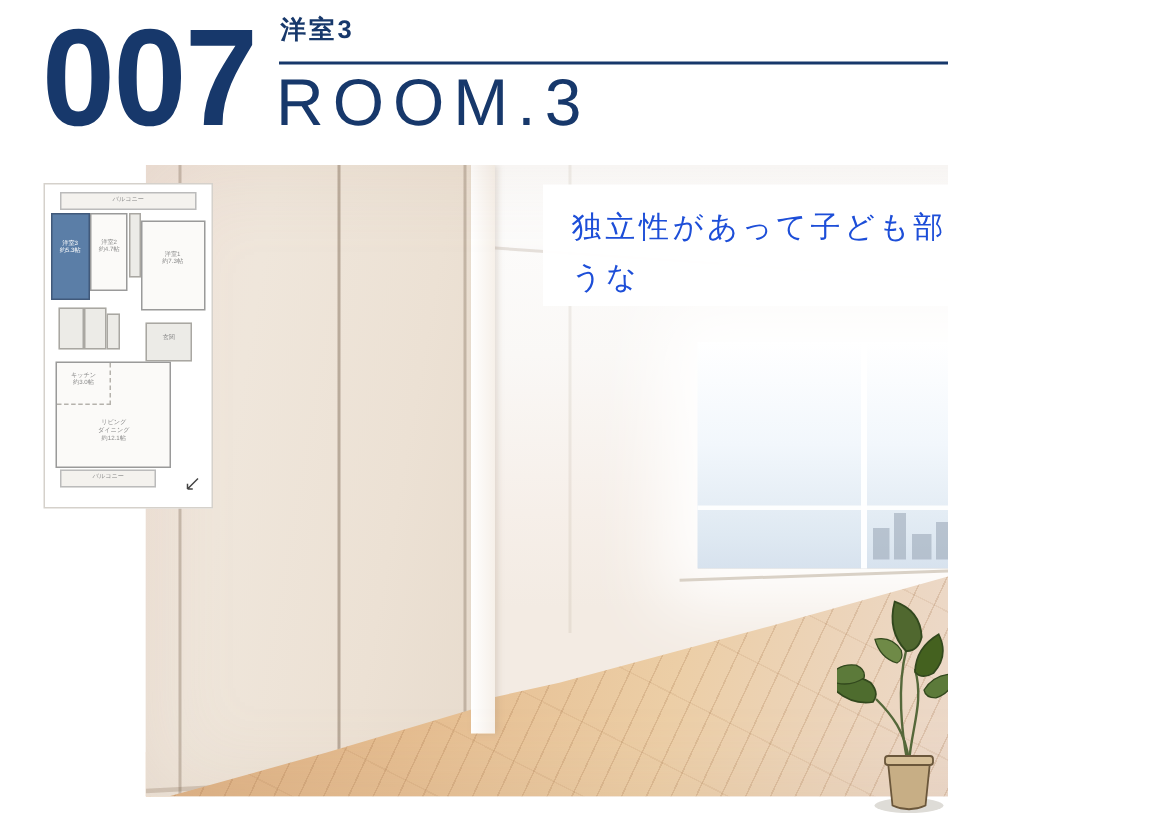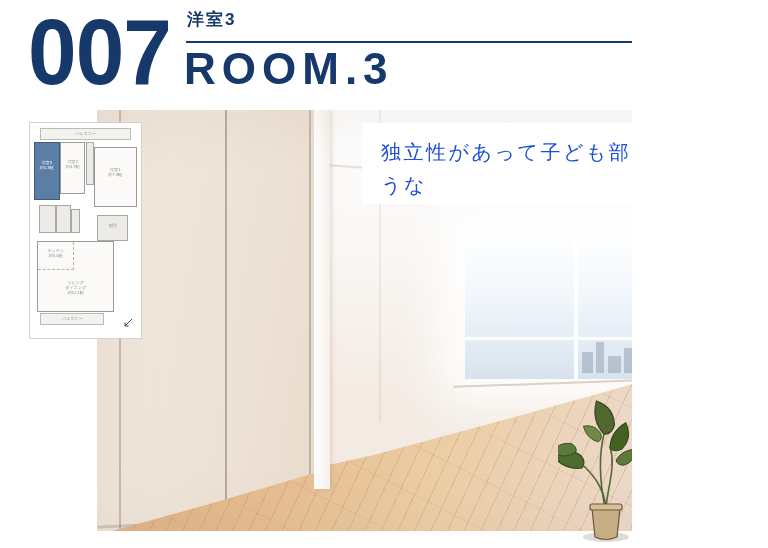--- a/index.html
+++ b/index.html
@@ -3,21 +3,21 @@
 <meta charset="utf-8">
 <style>
   html,body{margin:0;padding:0;background:#ffffff;}
   .canvas{position:relative;width:632px;height:548px;background:#fff;overflow:hidden;
           font-family:"Liberation Sans","DejaVu Sans",sans-serif;}
   
   .page-number{position:absolute;left:28px;top:6px;color:#17386b;font-size:92px;font-weight:bold;
                letter-spacing:-1px;transform:scaleX(.95);transform-origin:left top;line-height:1;}
   .subtitle{position:absolute;left:187px;top:8px;color:#17386b;font-size:17px;font-weight:bold;letter-spacing:2px;}
   .h-line{position:absolute;left:186px;top:41px;right:0;height:2px;background:#17386b;}
-  .page-title{position:absolute;left:184px;top:47px;color:#17386b;font-size:44px;font-weight:bold;letter-spacing:6px;line-height:1;}
+  .page-title{position:absolute;left:184px;top:47px;color:#17386b;font-size:44px;font-weight:normal;letter-spacing:6px;line-height:1;}
   .corner-block{position:absolute;left:723px;top:0;width:45px;height:43px;background:#123566;}
   .v-line{position:absolute;left:722px;top:43px;width:2px;height:343px;background:#17386b;z-index:2;}
   
   .photo{position:absolute;left:97px;top:110px;width:613px;height:421px;overflow:hidden;z-index:1;
          background:linear-gradient(180deg,#fdfdfd 0%,#faf8f6 30%,#f6efe9 55%,#f3ebe3 70%);}
   .ceiling-line{position:absolute;left:30%;top:16%;width:75%;height:2px;background:rgba(190,175,160,.35);transform:rotate(4deg);}
   .window{position:absolute;left:60%;top:28%;width:33%;height:36%;
           background:linear-gradient(180deg,#ffffff 0%,#f2f7fc 45%,#dfe9f2 85%,#d7e2ee 100%);
           box-shadow:0 0 46px 26px rgba(255,255,255,.95);}
   .window .mullion-v{position:absolute;left:54%;top:0;width:4px;height:100%;background:rgba(255,255,255,.95);}

